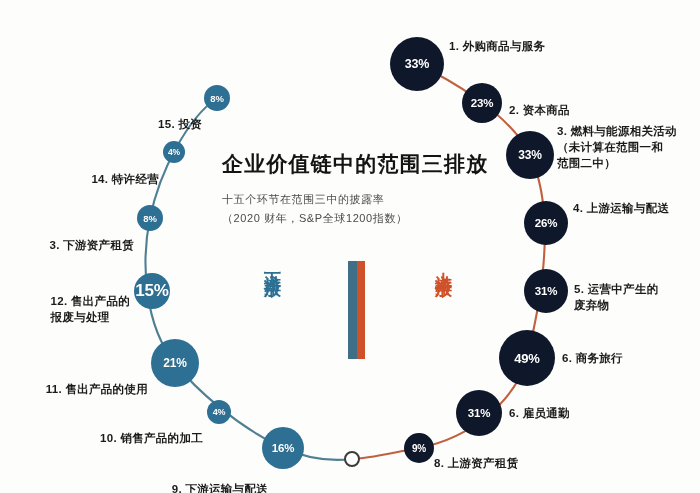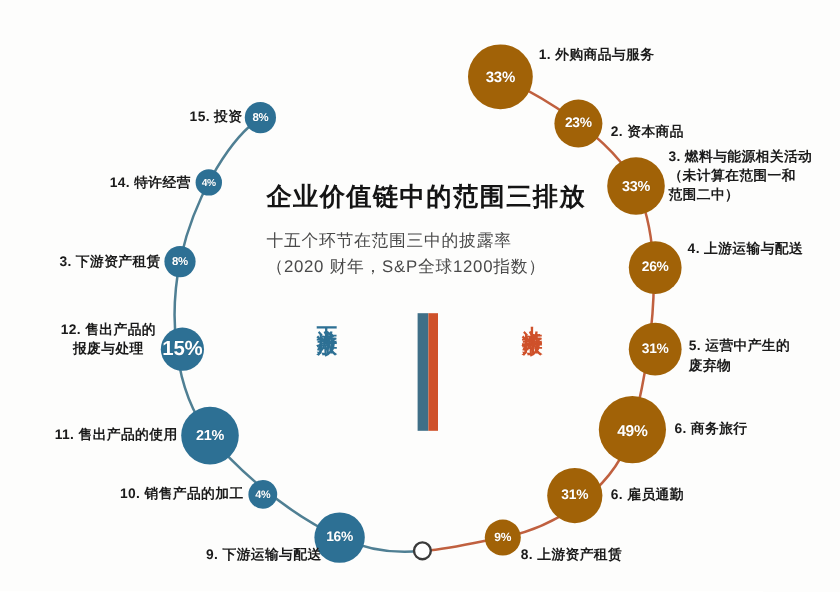--- a/index.html
+++ b/index.html
@@ -32,58 +32,58 @@
     display: flex;
     align-items: center;
     justify-content: center;
     color: #ffffff;
     font-weight: bold;
     letter-spacing: -0.2px;
     box-sizing: border-box;
     transform: translate(-50%, -50%);
     text-shadow: 0 0 1px rgba(0,0,0,0.18);
   }
-  .node.up   { background: #a16207; }
+  .node.up   { background: #0f172a; }
   .node.down { background: #2d7094; }
   .node.hollow {
     background: #ffffff;
     border: 2px solid #3b3b3b;
   }
 
   
   .lbl {
     position: absolute;
     font-size: 11.5px;
     line-height: 16px;
     color: #1b1b1b;
     font-weight: bold;
     white-space: pre;
     letter-spacing: 0.3px;
   }
   .lbl.right { text-align: left; }
-  .lbl.left  { text-align: center; transform: translateX(-100%); }
+  .lbl.left  { text-align: left; transform: translateX(-100%); margin-top: 26px; }
 
   
   #titleblock {
     position: absolute;
     left: 222px;
     top: 150px;
     width: 260px;
     text-align: left;
   }
   #main-title {
     font-size: 21px;
     font-weight: bold;
     color: #141414;
     letter-spacing: 1.2px;
     margin: 0 0 14px 0;
     white-space: nowrap;
   }
   .sub {
-    font-size: 14px;
+    font-size: 11px;
     color: #4a4a4a;
     letter-spacing: 0.6px;
     margin: 0 0 4px 0;
     white-space: nowrap;
   }
 
   
   #legend {
     position: absolute;
     left: 238px;

